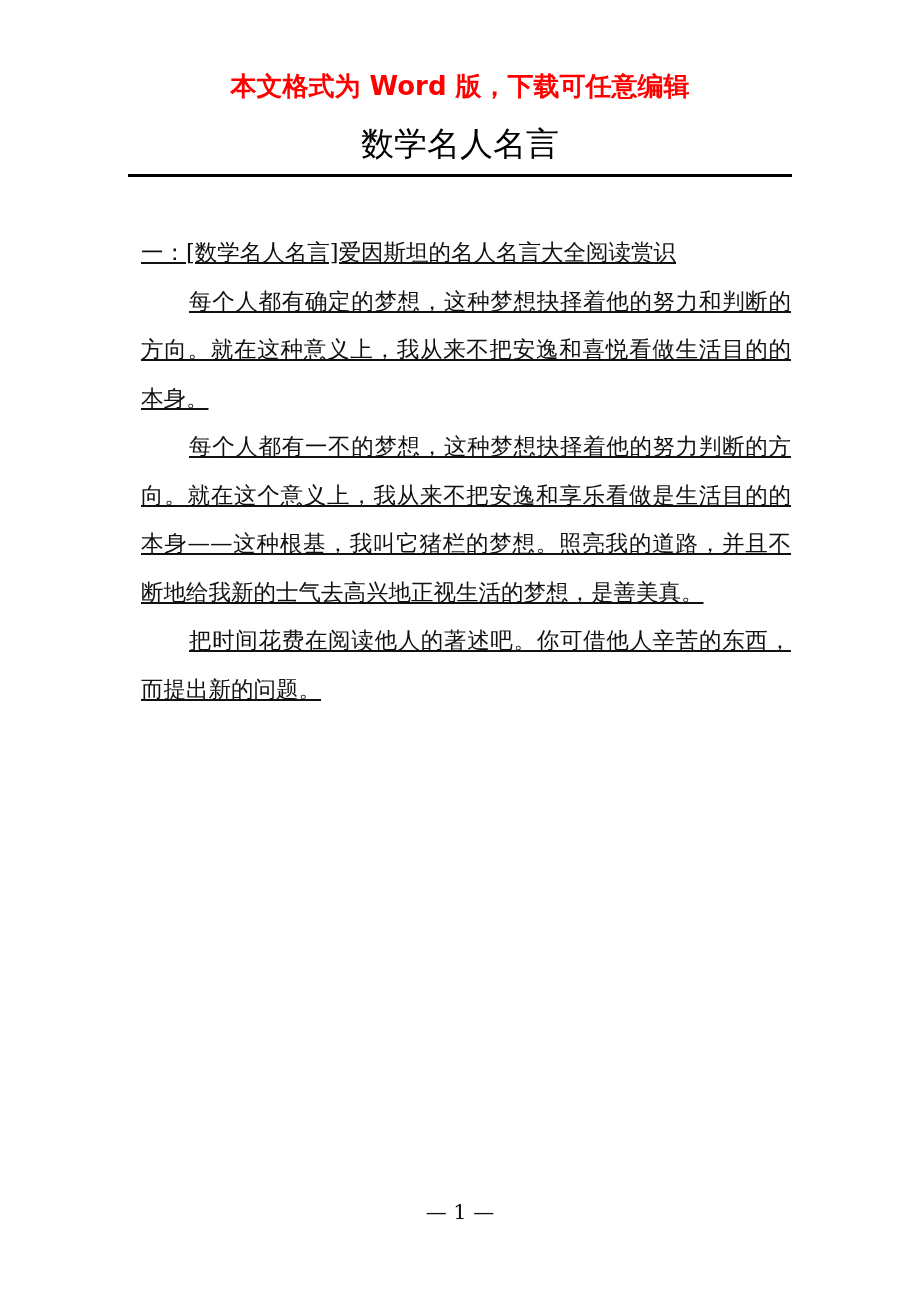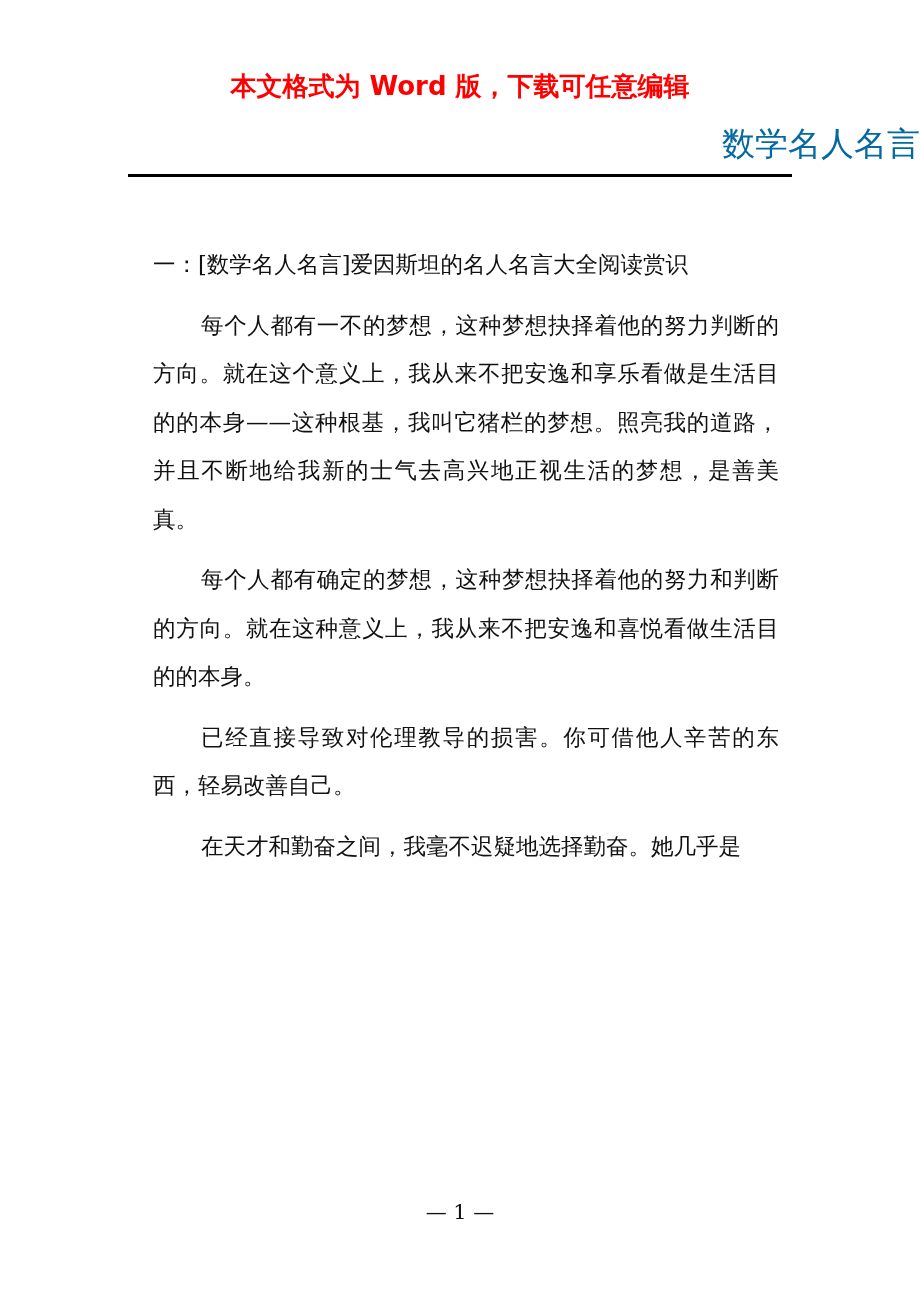--- a/index.html
+++ b/index.html
@@ -4,50 +4,49 @@
 <style>
   html, body { margin: 0; padding: 0; background: #ffffff; }
   body { width: 920px; height: 1302px; position: relative; overflow: hidden; }
   .page { position: absolute; left: 0; top: 0; width: 804px; height: 1302px; background: #fff; }
   .notice {
     position: absolute; left: 0; top: 64px; width: 920px; text-align: center;
     color: #ff0000; font-family: "DejaVu Sans", sans-serif; font-weight: bold;
     font-size: 26px; line-height: 44px;
   }
   .title {
-    position: absolute; left: 0; top: 120px; width: 920px; text-align: right;
-    color: #0369a1; font-family: "DejaVu Sans", sans-serif;
+    position: absolute; left: 0; top: 120px; width: 920px; text-align: center;
+    color: #000000; font-family: "DejaVu Sans", sans-serif;
     font-size: 33px; line-height: 48px;
   }
   .rule {
     position: absolute; left: 128px; top: 174px; width: 664px; height: 3px; background: #000;
   }
   .body-text {
     position: absolute; left: 141px; top: 228px; width: 650px;
     font-family: "DejaVu Serif", serif; font-size: 22.5px; color: #111;
     line-height: 48.5px;
   }
-  .body-text p { margin: 12px; text-align: justify; }
+  .body-text p { margin: 0; text-align: justify; text-decoration: underline; }
   .body-text p.indent { text-indent: 48px; }
   .body-text p.heading { text-indent: 0; }
   .footer {
     position: absolute; left: 0; top: 1192px; width: 920px; text-align: center;
     font-family: "DejaVu Serif", serif; font-size: 21px; color: #111; line-height: 40px;
   }
 </style>
 </head>
 <body>
 
 <div class="page">
   <div class="notice">本文格式为 Word 版，下载可任意编辑</div>
   <div class="title">数学名人名言</div>
   <div class="rule"></div>
 
   <div class="body-text">
     <p class="heading">一：[数学名人名言]爱因斯坦的名人名言大全阅读赏识</p>
+    <p class="indent">每个人都有确定的梦想，这种梦想抉择着他的努力和判断的方向。就在这种意义上，我从来不把安逸和喜悦看做生活目的的本身。</p>
     <p class="indent">每个人都有一不的梦想，这种梦想抉择着他的努力判断的方向。就在这个意义上，我从来不把安逸和享乐看做是生活目的的本身——这种根基，我叫它猪栏的梦想。照亮我的道路，并且不断地给我新的士气去高兴地正视生活的梦想，是善美真。</p>
-    <p class="indent">每个人都有确定的梦想，这种梦想抉择着他的努力和判断的方向。就在这种意义上，我从来不把安逸和喜悦看做生活目的的本身。</p>
-    <p class="indent">已经直接导致对伦理教导的损害。你可借他人辛苦的东西，轻易改善自己。</p>
-    <p class="indent">在天才和勤奋之间，我毫不迟疑地选择勤奋。她几乎是</p>
+    <p class="indent">把时间花费在阅读他人的著述吧。你可借他人辛苦的东西，而提出新的问题。</p>
   </div>
 
   <div class="footer">— 1 —</div>
 </div>
 
 </body></html>

